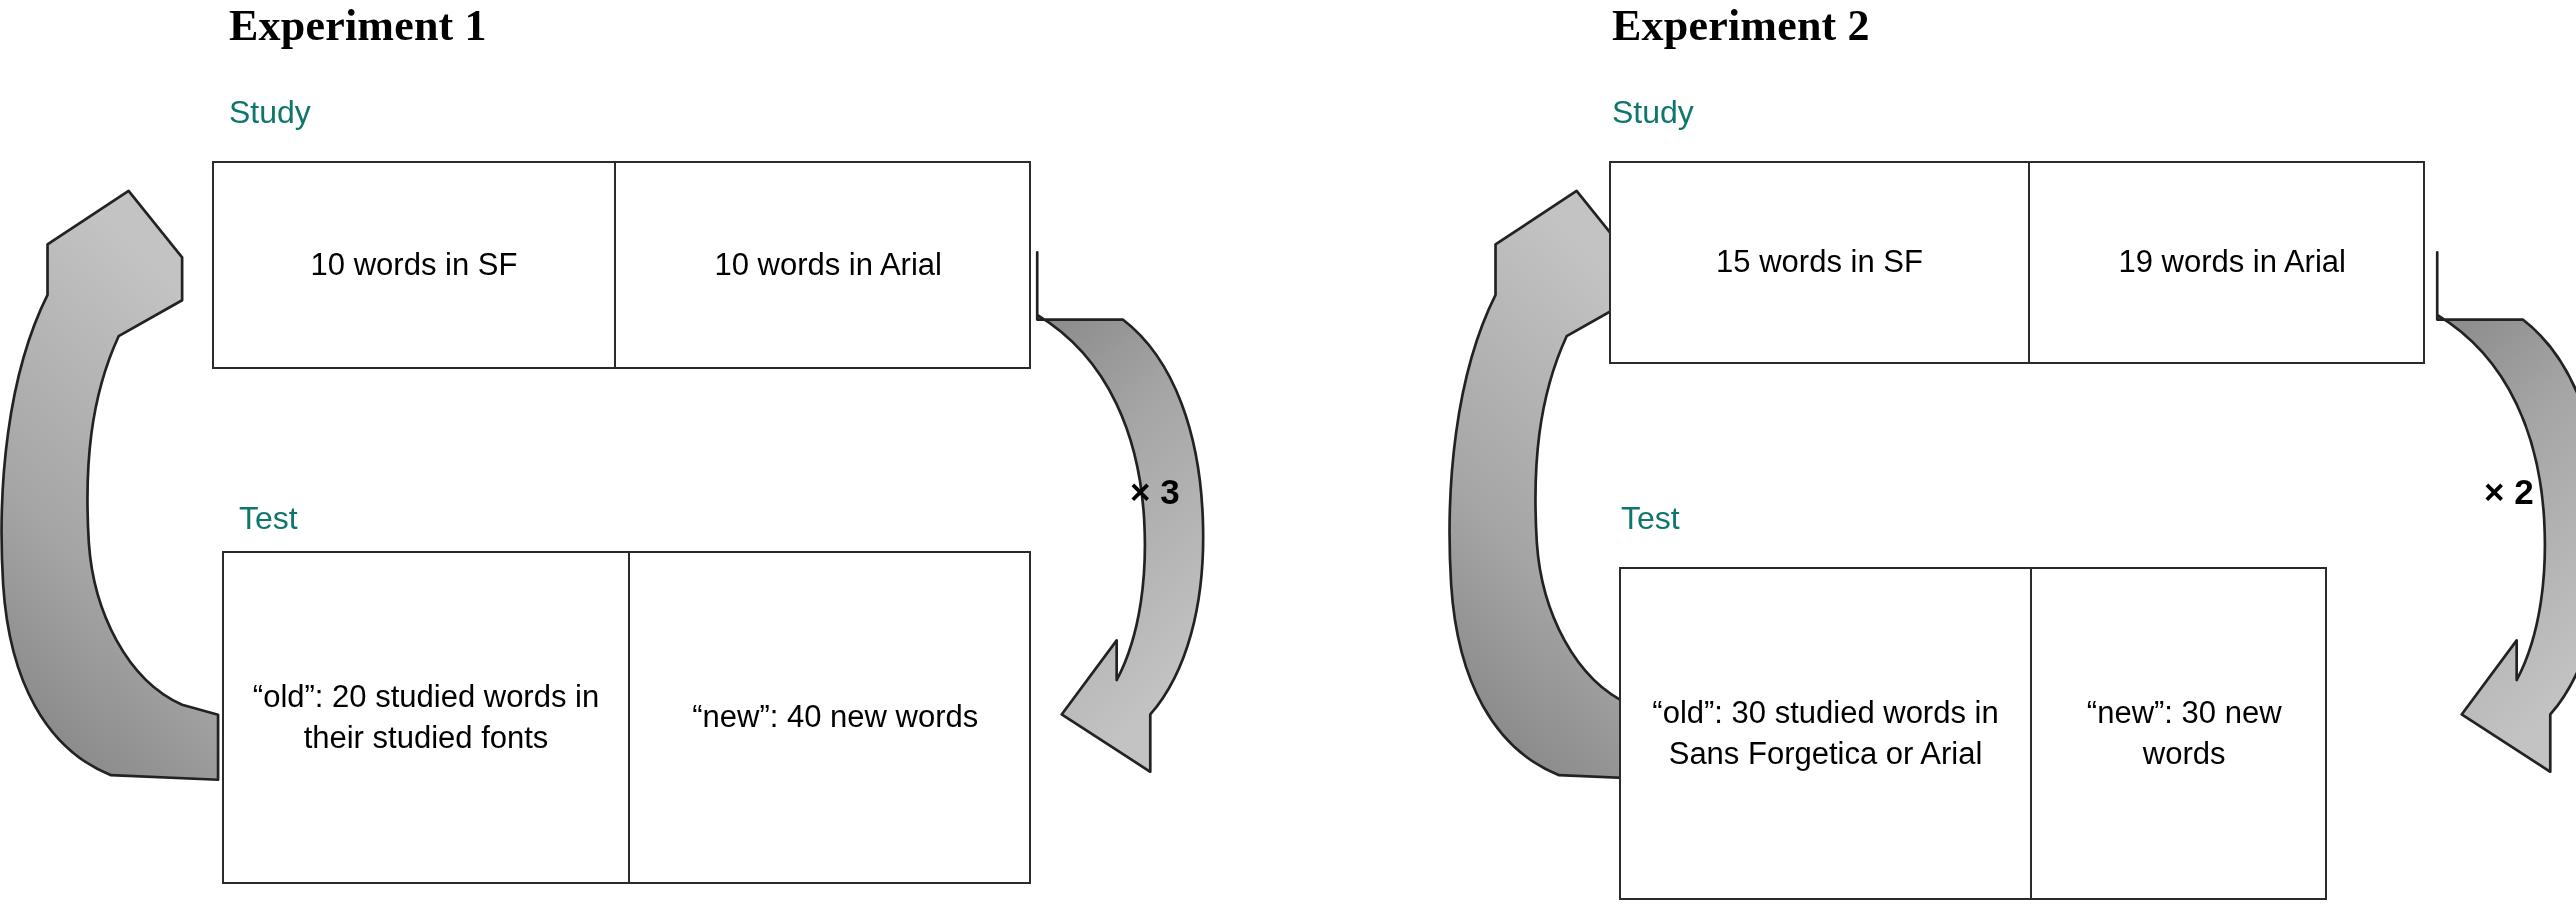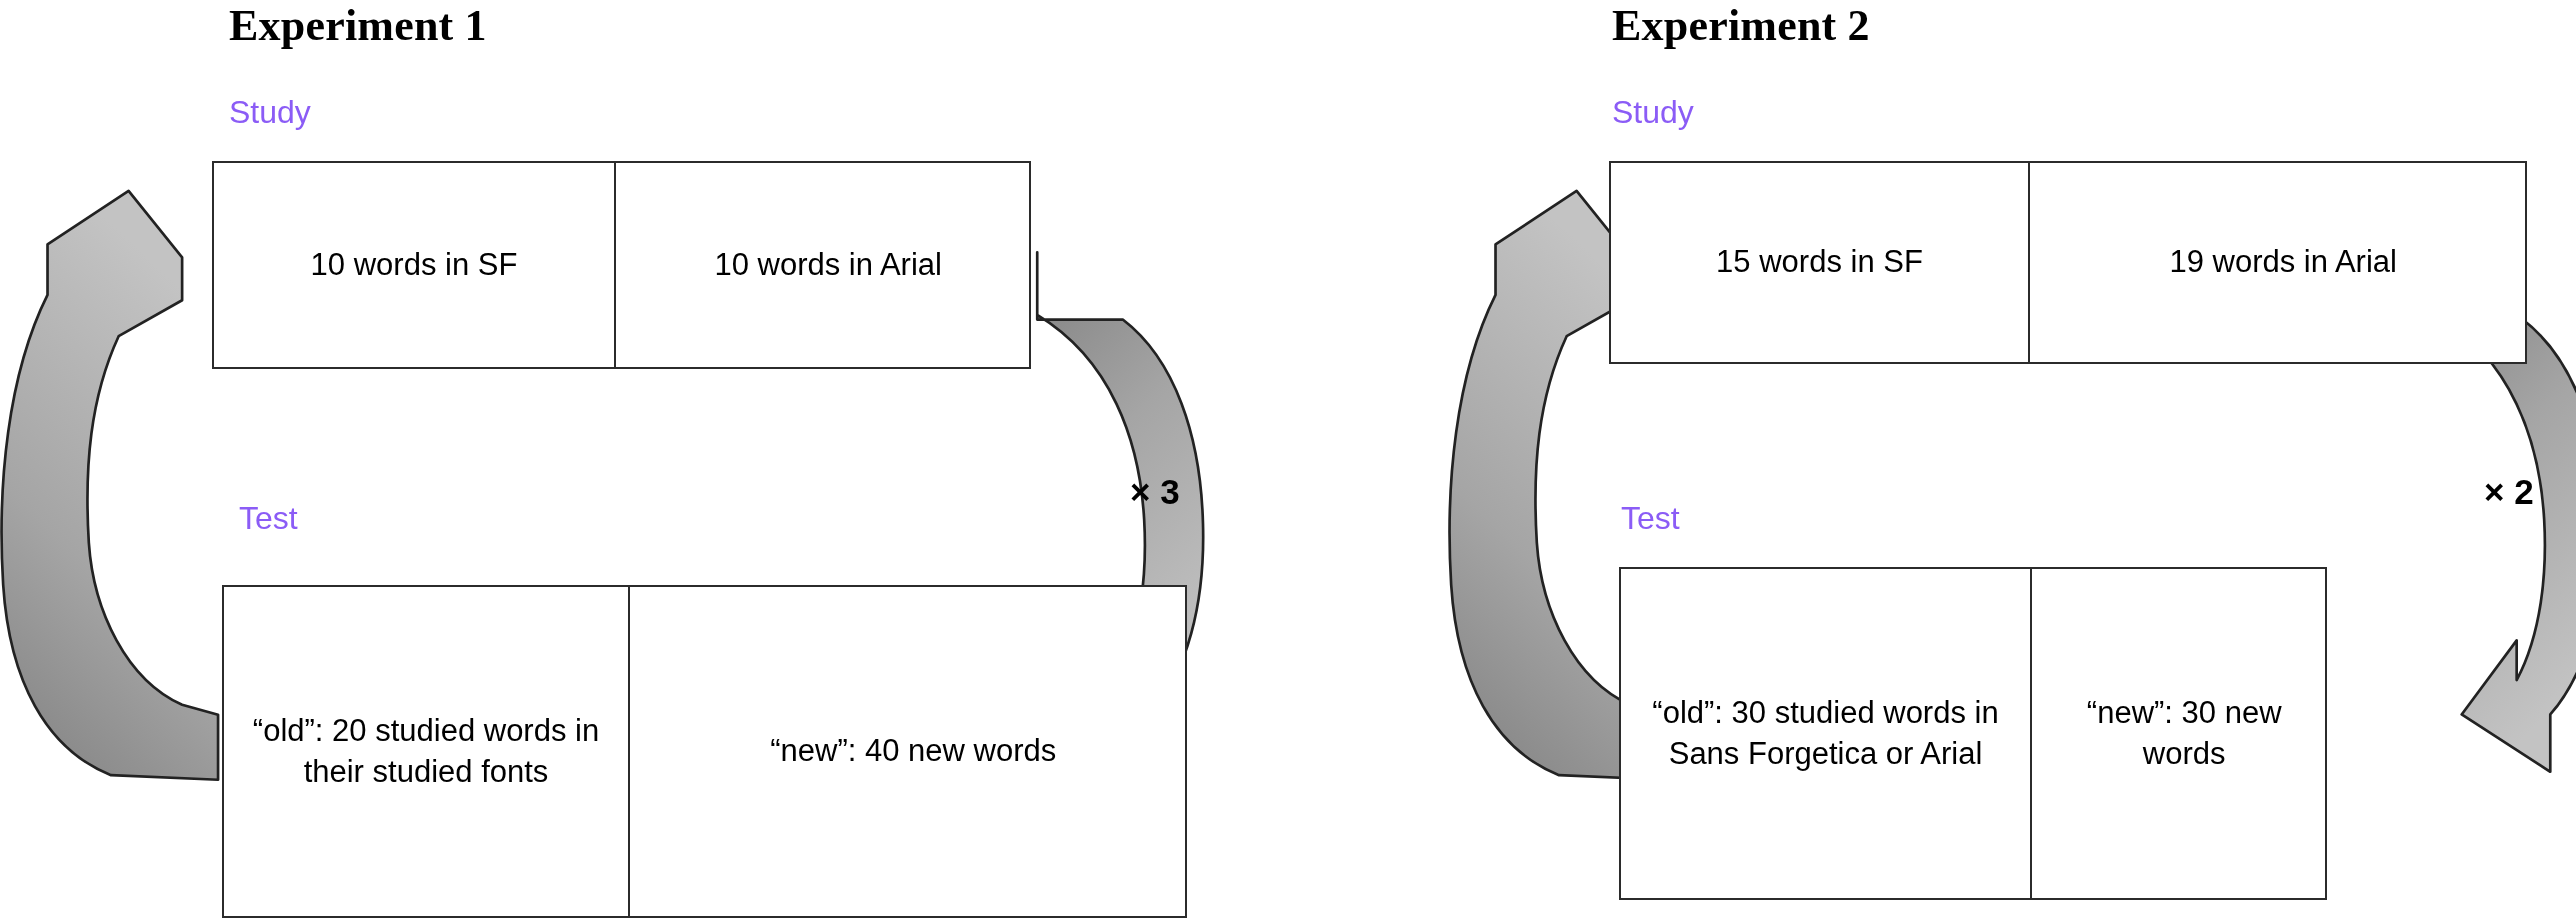--- a/index.html
+++ b/index.html
@@ -20,21 +20,21 @@
     color:#000000;
     letter-spacing:0.2px;
     white-space:nowrap;
     line-height:1;
   }
 
   .phase-label{
     position:absolute;
     font-family:"Liberation Sans", sans-serif;
     font-size:32px;
-    color:#8b5cf6;
+    color:#0f766e;
     white-space:nowrap;
     line-height:1;
   }
 
   .box{
     position:absolute;
     box-sizing:border-box;
     background:#ffffff;
     border:2.3px solid #2b2b2b;
     display:flex;
@@ -104,21 +104,21 @@
 
   <div class="phase-label" style="left:229px;top:96px;">Study</div>
 
   <div class="box" style="left:212px;top:161px;width:819px;height:208px;">
     <div class="cell" style="flex:0 0 400px;border-radius:8px;">10 words in SF</div>
     <div class="cell">10 words in Arial</div>
   </div>
 
   <div class="phase-label" style="left:239px;top:502px;">Test</div>
 
-  <div class="box" style="left:222px;top:585px;width:965px;height:333px;">
+  <div class="box" style="left:222px;top:551px;width:809px;height:333px;">
     <div class="cell" style="flex:0 0 404px;">“old”: 20 studied words in their studied fonts</div>
     <div class="cell">“new”: 40 new words</div>
   </div>
 
   <div class="repeat-label" style="left:1130px;top:474px;">× 3</div>
 </div>
 
 <div class="panel" id="panel-exp2">
 
   <svg class="arrow-svg" style="left:73px;top:145px;width:268px;height:673px;" viewBox="0 0 350 880" xmlns="http://www.w3.org/2000/svg" aria-hidden="true">
@@ -146,21 +146,21 @@
     <path d="M 16,140 L 16,228 L 128,228 C 196,280 230,380 233,495
              C 236,600 212,690 164,745 L 164,820 L 48,745 L 120,648 L 120,700
              C 152,640 160,560 156,490
              C 150,385 112,280 16,222 Z" fill="url(#g2R)" stroke="#222222" stroke-width="3.5" stroke-linejoin="round"></path>
   </svg>
 
   <div class="exp-title" style="left:260px;top:3.8px;">Experiment 2</div>
 
   <div class="phase-label" style="left:260px;top:96px;">Study</div>
 
-  <div class="box" style="left:257px;top:161px;width:918px;height:203px;">
+  <div class="box" style="left:257px;top:161px;width:816px;height:203px;">
     <div class="cell" style="flex:0 0 417px;">15 words in SF</div>
     <div class="cell">19 words in Arial</div>
   </div>
 
   <div class="phase-label" style="left:269px;top:502px;">Test</div>
 
   <div class="box" style="left:267px;top:567px;width:708px;height:333px;">
     <div class="cell" style="flex:0 0 409px;">“old”: 30 studied words in Sans Forgetica or Arial</div>
     <div class="cell">“new”: 30 new words</div>
   </div>

